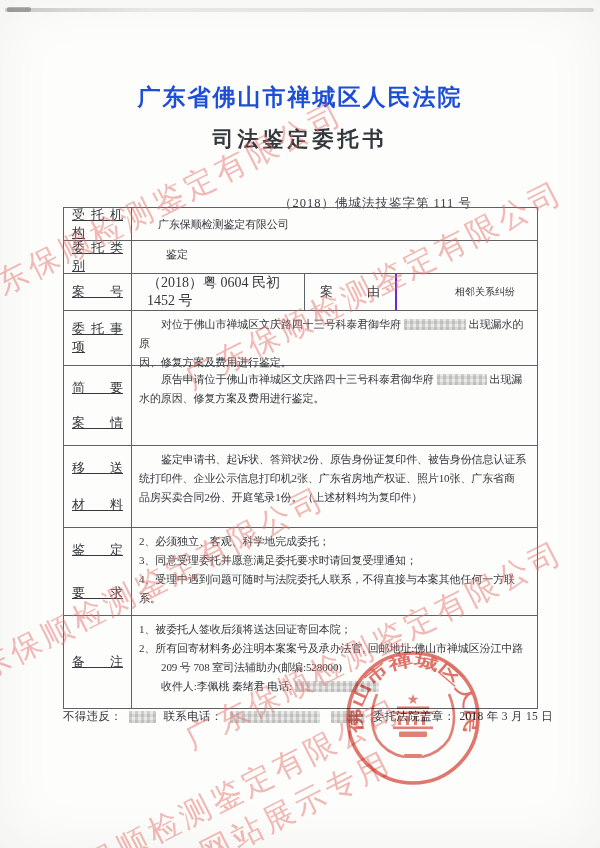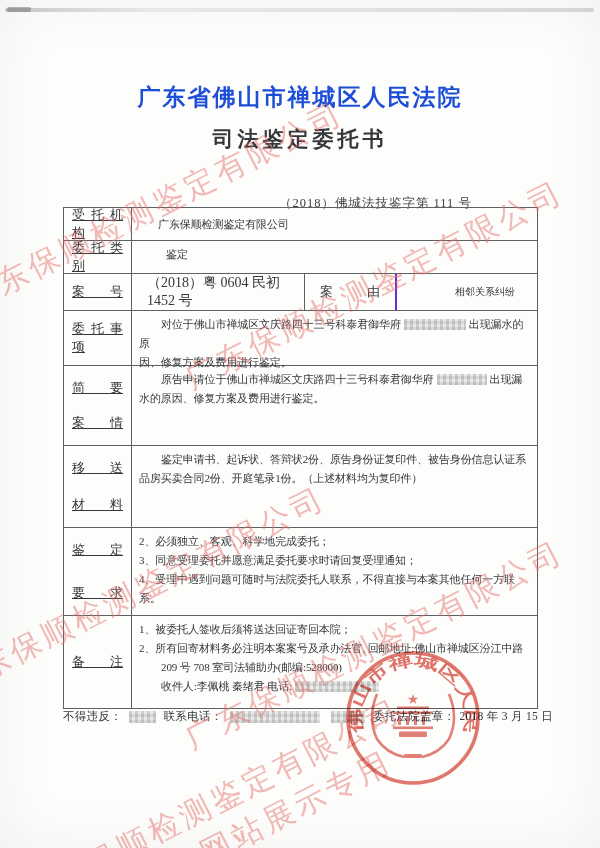--- a/index.html
+++ b/index.html
@@ -138,20 +138,21 @@
       </div>
     </div>
 
     <div class="row h82">
       <div class="cell label spread">
         <div class="jl">移送</div>
         <div class="jl">材料</div>
       </div>
       <div class="cell content">
         <div class="ind">鉴定申请书、起诉状、答辩状2份、原告身份证复印件、被告身份信息认证系</div>
+        <div>统打印件、企业公示信息打印机2张、广东省房地产权证、照片10张、广东省商</div>
         <div>品房买卖合同2份、开庭笔录1份。（上述材料均为复印件）</div>
       </div>
     </div>
 
     <div class="row h88">
       <div class="cell label spread">
         <div class="jl">鉴定</div>
         <div class="jl">要求</div>
       </div>
       <div class="cell content">

